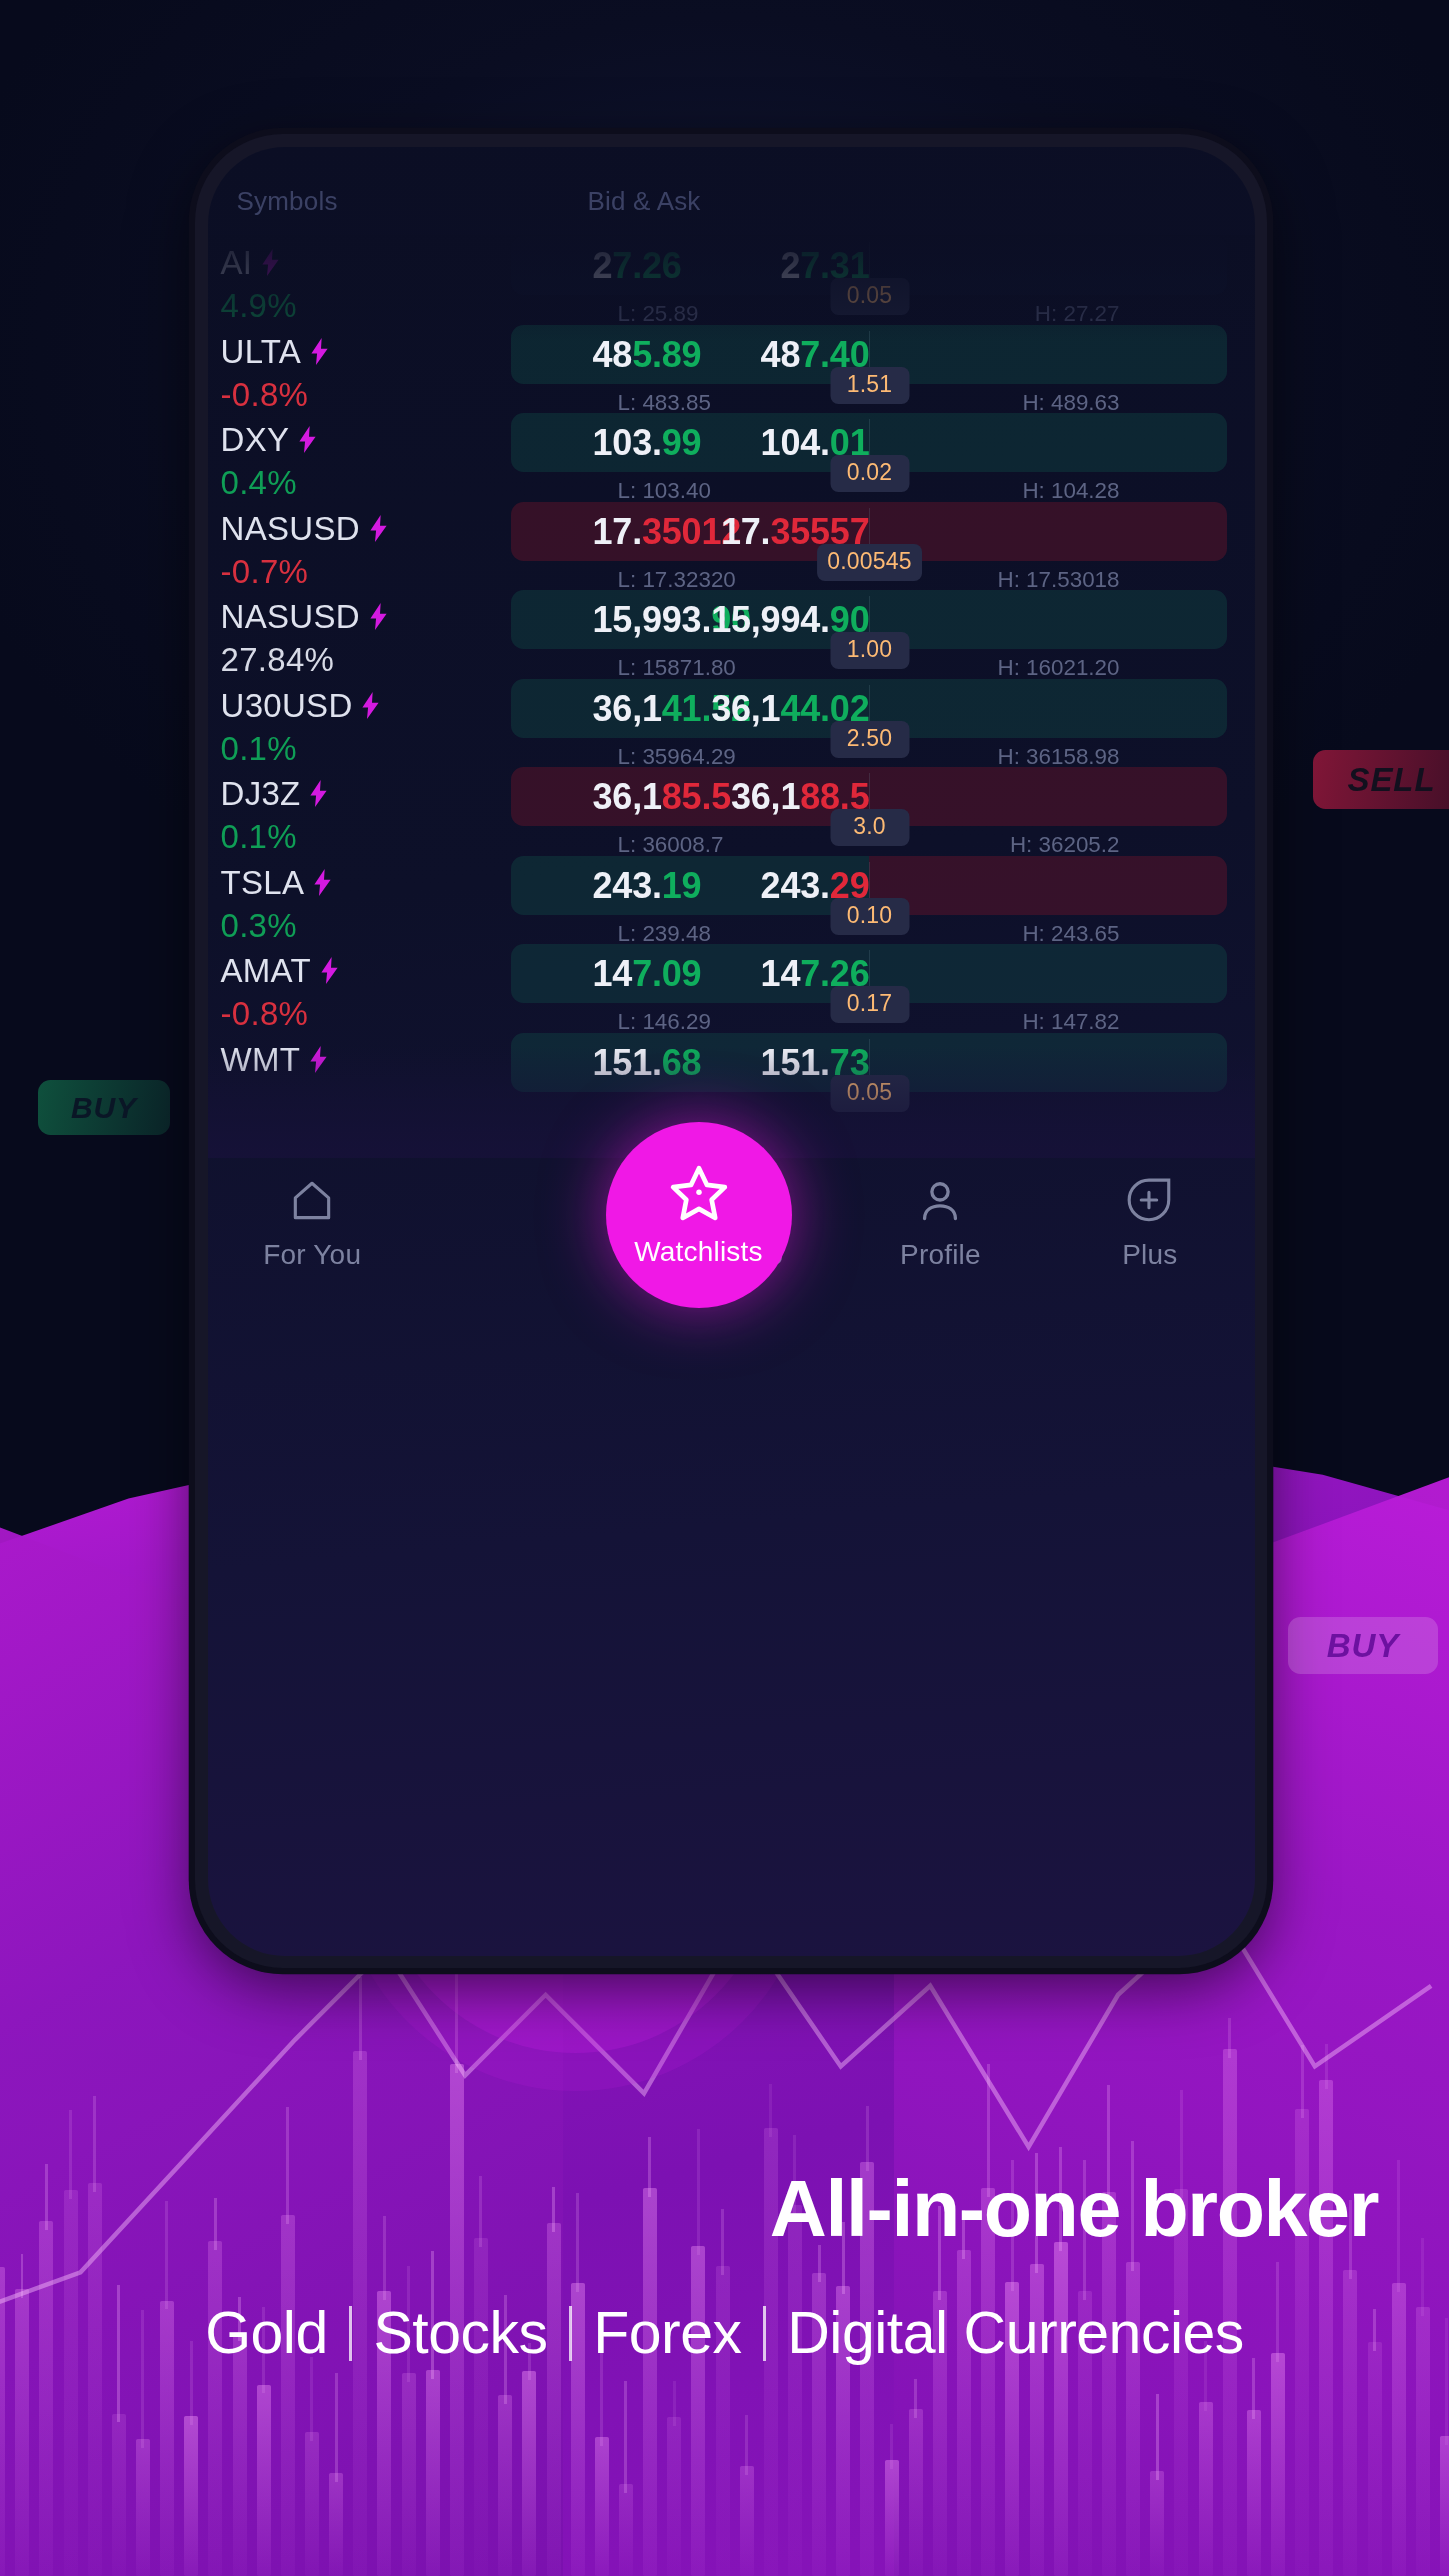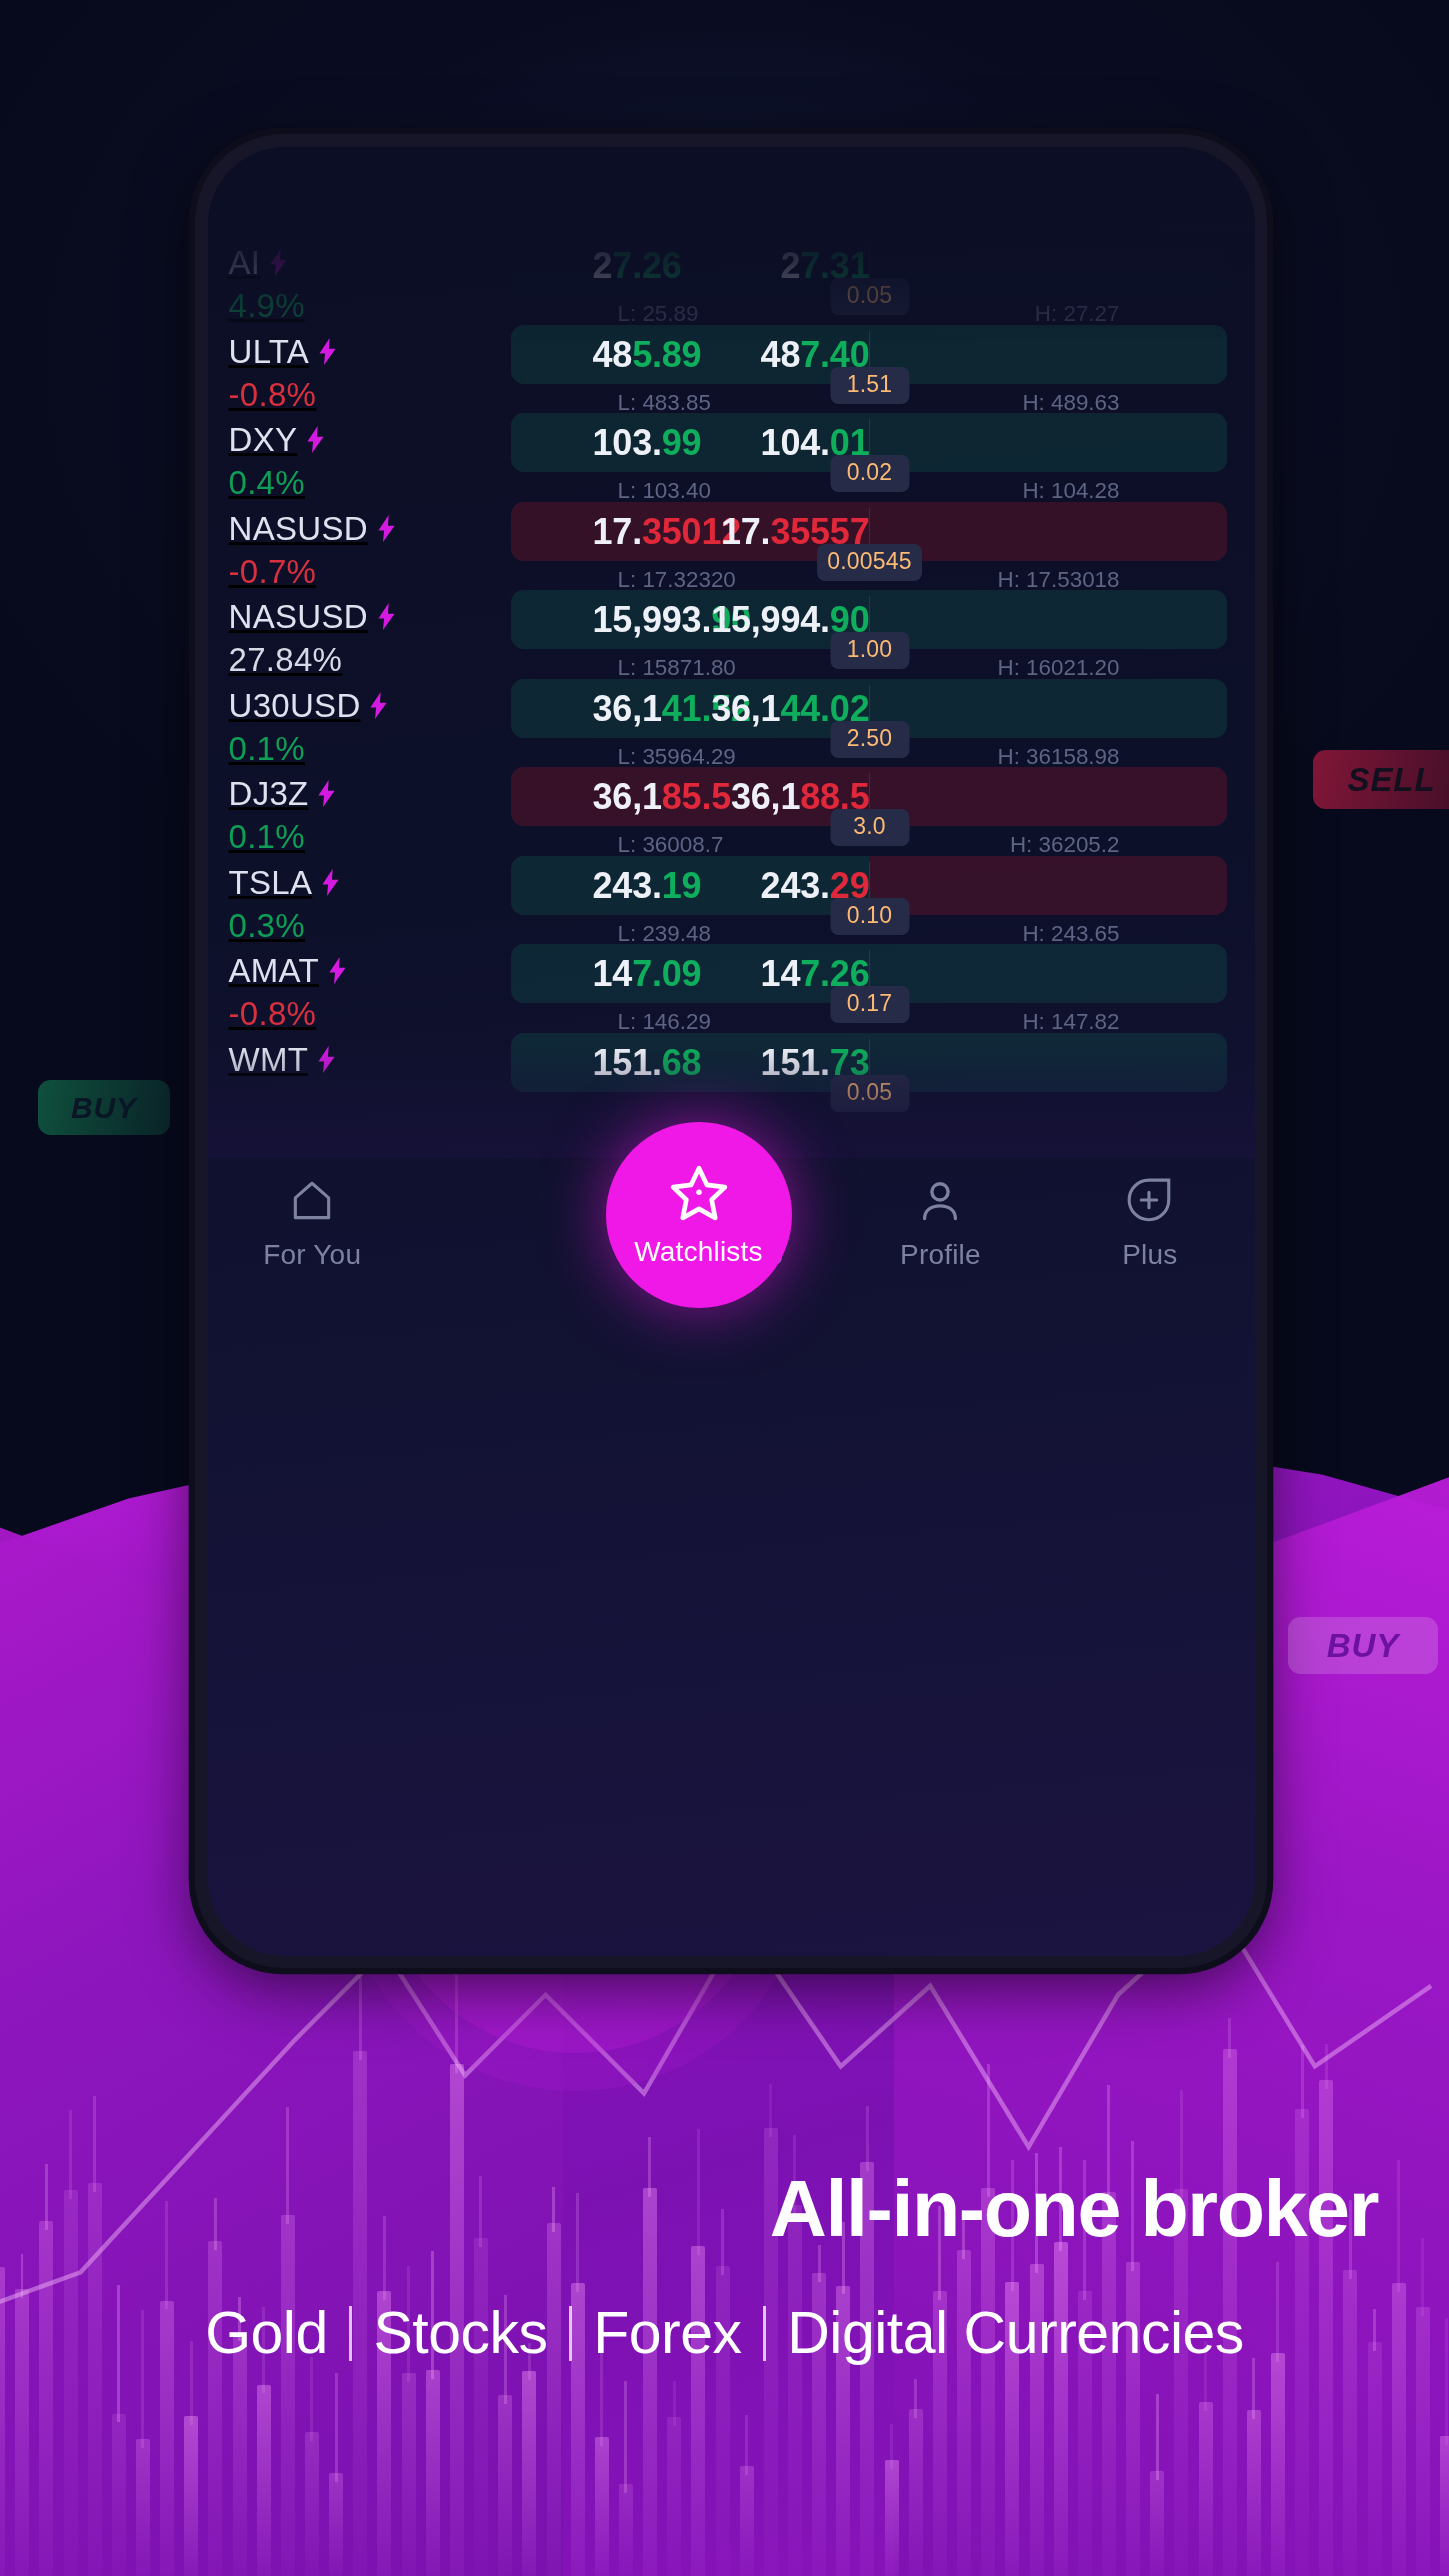--- a/index.html
+++ b/index.html
@@ -69,21 +69,21 @@
 
   
   .col-heads { position:absolute; left:0; top:39px; width:1047px; height:41px; }
   .col-heads .sym { position:absolute; left:29px; top:0; font-size:26px; color:#3b4164; letter-spacing:0.2px;}
   .col-heads .ba  { position:absolute; left:380px; top:0; font-size:26px; color:#3b4164; letter-spacing:0.2px;}
 
   
   .rows { position:absolute; left:0; top:88px; width:1047px; height:921px; }
   .row { position:absolute; left:0; width:1047px; height:89px; }
 
-  .sym-block { position:absolute; left:21px; top:9px; width:268px;text-decoration:underline; }
+  .sym-block { position:absolute; left:13px; top:9px; width:268px; }
   .sym-line { display:flex; align-items:center; gap:9.8px; }
   .sym-name { font-size:33px; color:#dfe2ee; font-weight:400; letter-spacing:0.3px;}
   .bolt { width:17px; height:27px; display:block; }
   .pct { margin-top:5.4px; font-size:33px; font-weight:400; letter-spacing:0.3px;}
   .pct.up{color:#0f9e56;} .pct.down{color:#d8303f;} .pct.flat{color:#d7dae6;}
 
   .quote { position:absolute; left:303px; top:1.8px; width:716px; height:59px;
            border-radius:12.5px; overflow:hidden; display:flex; }
   .qhalf { flex:1; position:relative; }
   .qhalf.g { background:rgba(16,94,78,.30); }
@@ -289,20 +289,24 @@
     <polyline points="-20,600 90,560 210,430 330,300 430,200 520,340 610,250 720,360 830,170 940,330 1040,240 1150,420 1250,250 1360,150 1470,330 1600,240" fill="none" stroke="rgba(255,200,255,.42)" stroke-width="5"></polyline>
   </svg>
 
   <div class="halo halo1"></div>
   <div class="halo halo2"></div>
 
   <div id="phone">
     <div class="phone-frame">
       <div class="phone-screen">
 
+        <div class="col-heads">
+          <span class="sym">Symbols</span>
+          <span class="ba">Bid &amp; Ask</span>
+        </div>
 
         <div class="rows" id="rows">
             <div class="row" style="top: 0px; opacity: 0.45;">
               <div class="sym-block">
                 <div class="sym-line">
                   <span class="sym-name">AI</span>
                   <svg class="bolt" viewBox="0 0 12 20">
                     <path d="M7.6 0L0 11.4h4.2L3.4 20 12 7.9H7.1z" fill="#d41ae0"></path>
                   </svg>
                 </div>

